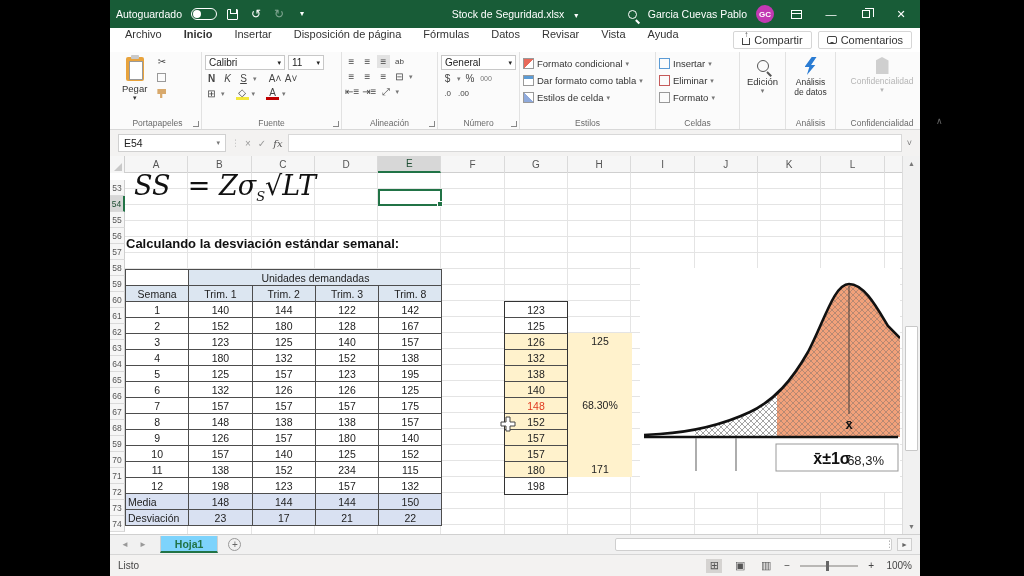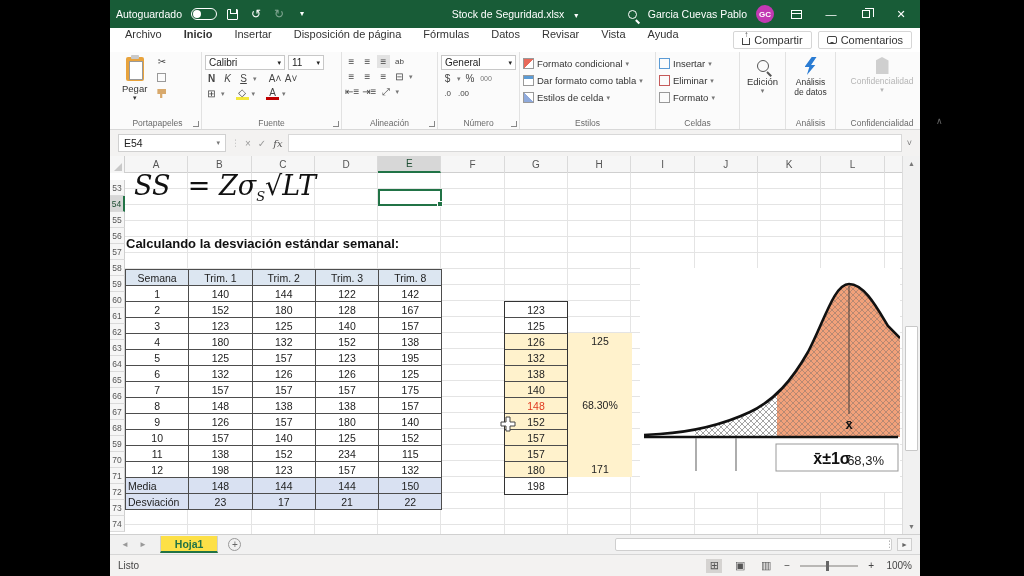--- a/index.html
+++ b/index.html
@@ -107,21 +107,21 @@
   .hblock{position:absolute;left:458px;top:177px;width:64px;height:144px;background:#FFF2CC;z-index:2}
   .hval{position:absolute;left:0;width:100%;height:16px;font-size:10.5px;color:#222;display:flex;align-items:center;justify-content:center}
 
   .chart{position:absolute;left:530px;top:112px;width:260px;height:224px;background:#fff;z-index:5}
 
   .cursor{position:absolute;left:390px;top:260px;z-index:9}
 
   
   .tabstrip{height:20px;background:#F1F1F1;border-top:1px solid #D0D0D0;display:flex;align-items:center;font-size:10px;color:#888;flex:none;padding-left:6px;position:relative}
   .navarr{padding:0 5px;font-size:8px;color:#999}
-  .sheettab{background:#fde047;color:#217346;font-weight:bold;font-size:10.5px;padding:2px 14px 1px;border:1px solid #D0D0D0;border-top:none;border-bottom:2px solid #217346;margin-left:8px}
+  .sheettab{background:#7dd3fc;color:#217346;font-weight:bold;font-size:10.5px;padding:2px 14px 1px;border:1px solid #D0D0D0;border-top:none;border-bottom:2px solid #217346;margin-left:8px}
   .addsheet{width:13px;height:13px;border:1px solid #999;border-radius:50%;display:flex;align-items:center;justify-content:center;font-size:10px;color:#666;margin-left:10px}
   .hscroll{position:absolute;left:505px;right:28px;top:3px;height:13px;background:#fff;border:1px solid #CFCFCF;border-radius:2px}
   .hsarrow{position:absolute;right:8px;top:3px;width:15px;height:13px;background:#F7F7F7;border:1px solid #CFCFCF;display:flex;align-items:center;justify-content:center;font-size:7px;color:#666}
   .splitdots{position:absolute;right:26px;top:4px;font-size:9px;color:#999}
 
   
   .statusbar{height:22px;background:#F3F2F1;border-top:1px solid #D6D6D6;display:flex;align-items:center;font-size:10px;color:#444;flex:none;padding:0 8px}
   .sb-right{margin-left:auto;display:flex;align-items:center;gap:10px}
   .viewic{width:16px;height:14px;display:flex;align-items:center;justify-content:center;font-size:11px;color:#555}
   .viewic.sel{background:#D5D3D1}
@@ -416,20 +416,24 @@
     <div class="equation">
       <span>SS</span>&nbsp;&nbsp;<span>=</span>&nbsp;<span>Z</span><span>σ</span><sub>S</sub><span>√</span><span class="rad">LT</span>
     </div>
 
     <div class="selbox"></div>
 
     <div class="heading57">Calculando la desviación estándar semanal:</div>
 
     <table class="demand">
         <tbody>
+          <tr>
+            <td></td>
+            <td class="mh" colspan="4">Unidades demandadas</td>
+          </tr>
           <tr>
             <td class="th">Semana</td>
             <td class="th">Trim. 1</td>
             <td class="th">Trim. 2</td>
             <td class="th">Trim. 3</td>
             <td class="th">Trim. 8</td>
           </tr>
           <tr>
             <td>1</td>
             <td>140</td>

